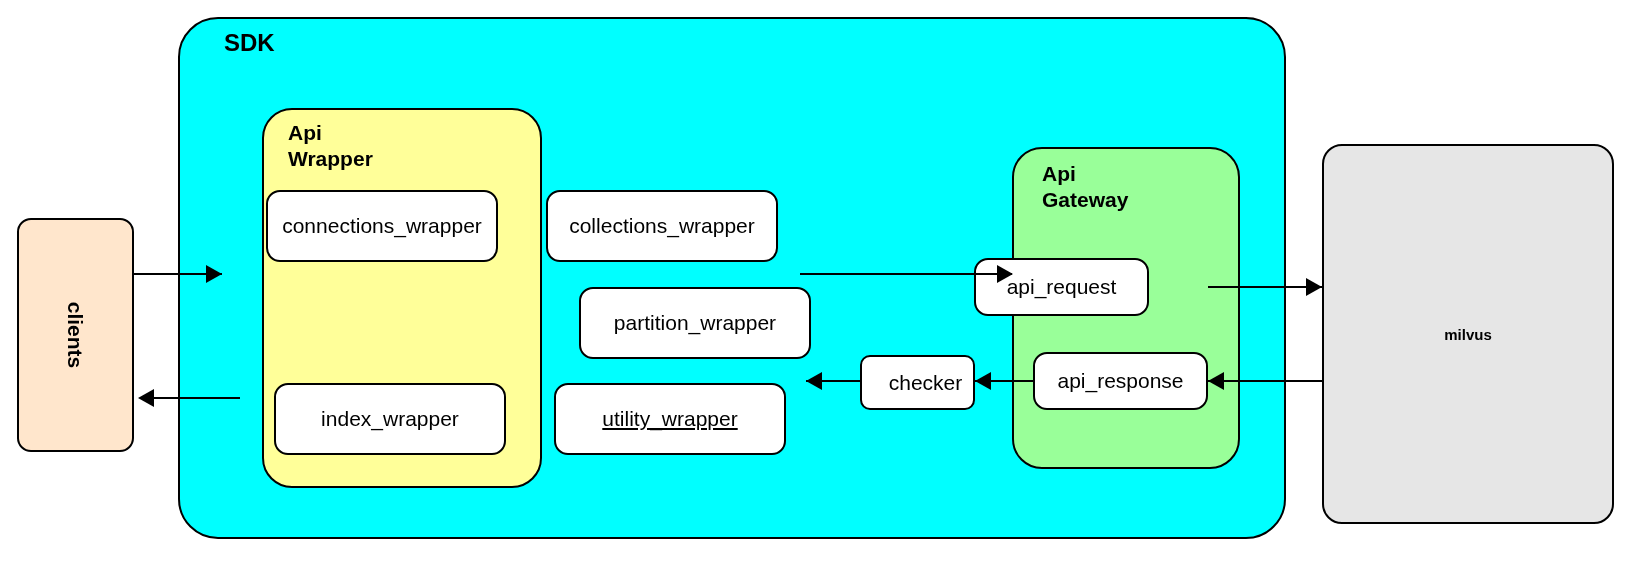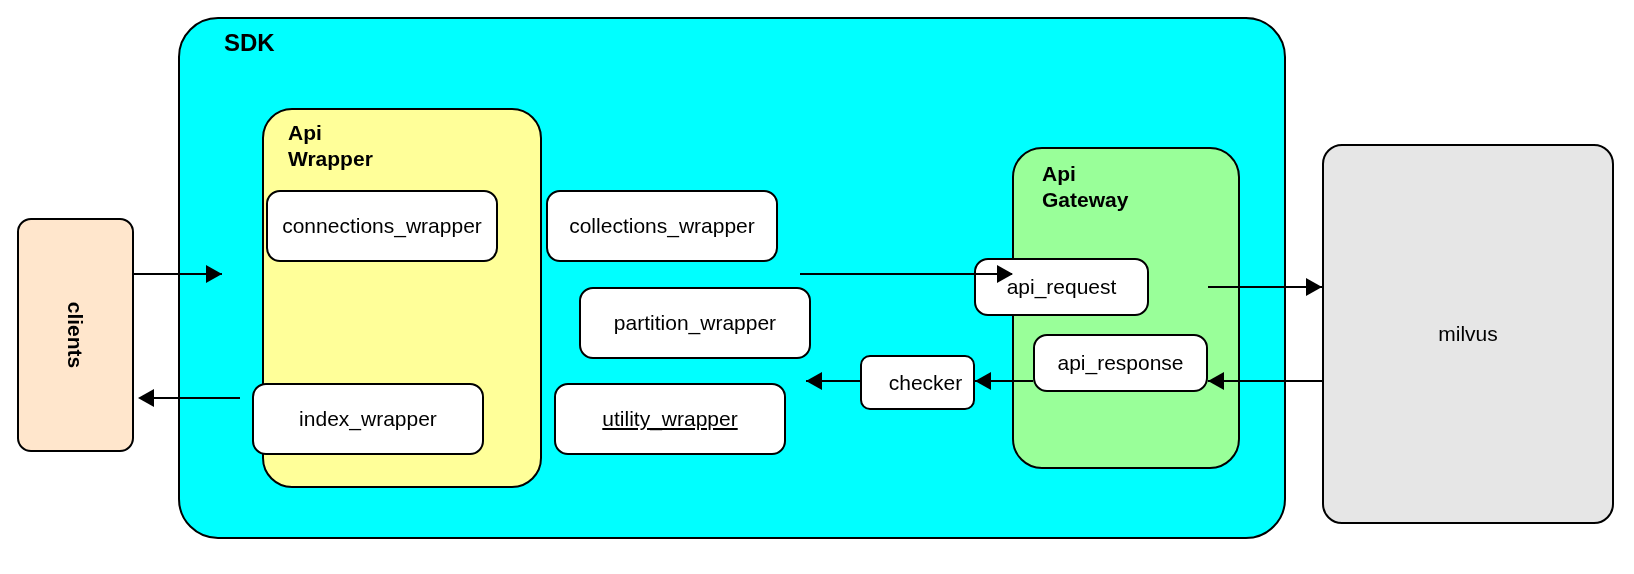--- a/index.html
+++ b/index.html
@@ -122,22 +122,22 @@
 
   #milvus-box {
     left: 1322px;
     top: 144px;
     width: 292px;
     height: 380px;
     background: #e6e6e6;
     border-radius: 20px;
   }
   #milvus-label {
-    font-weight: normal;
-    font-size: 21px;
+    font-weight: bold;
+    font-size: 15px;
   }
 
   #checker-box {
     left: 860px;
     top: 355px;
     width: 115px;
     height: 55px;
     background: #ffffff;
     border-radius: 10px;
     font-size: 21px;
@@ -180,36 +180,36 @@
 
   <div class="node leaf wrapper-box" style="left:266px; top:190px;">
     <span>connections_wrapper</span>
   </div>
   <div class="node leaf wrapper-box" style="left:546px; top:190px;">
     <span>collections_wrapper</span>
   </div>
   <div class="node leaf wrapper-box" style="left:554px; top:287px;margin-left:25px;">
     <span>partition_wrapper</span>
   </div>
-  <div class="node leaf wrapper-box" style="left:252px; top:383px;justify-content:center;">
+  <div class="node leaf wrapper-box" style="left:274px; top:383px;justify-content:center;">
     <span>index_wrapper</span>
   </div>
   <div class="node leaf wrapper-box" style="left:554px; top:383px;text-decoration:underline;">
     <span>utility_wrapper</span>
   </div>
 
   <div class="node" id="api-gateway-container">
     <div id="api-gateway-label">Api
 Gateway</div>
   </div>
 
   <div class="node leaf gw-box" style="left:974px; top:258px;text-align:right;">
     <span>api_request</span>
   </div>
-  <div class="node leaf gw-box" style="left:1033px; top:334px;">
+  <div class="node leaf gw-box" style="left:1033px; top:352px;">
     <span>api_response</span>
   </div>
 
   <div class="node" id="checker-box">
     <span>checker</span>
   </div>
 
   <div class="node" id="milvus-box">
     <span id="milvus-label">milvus</span>
   </div>

